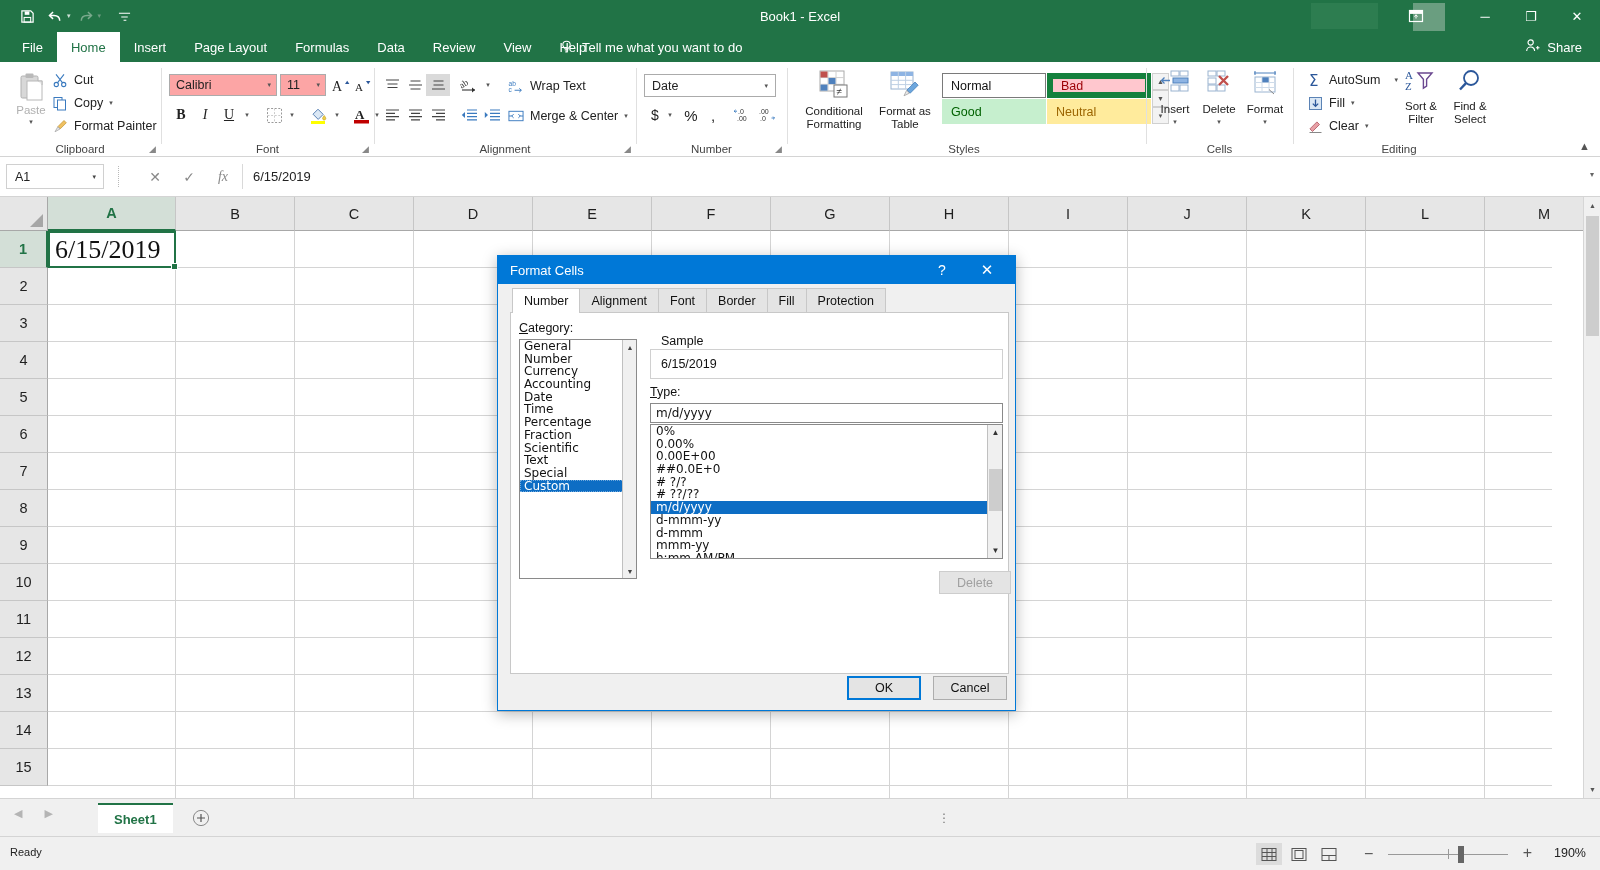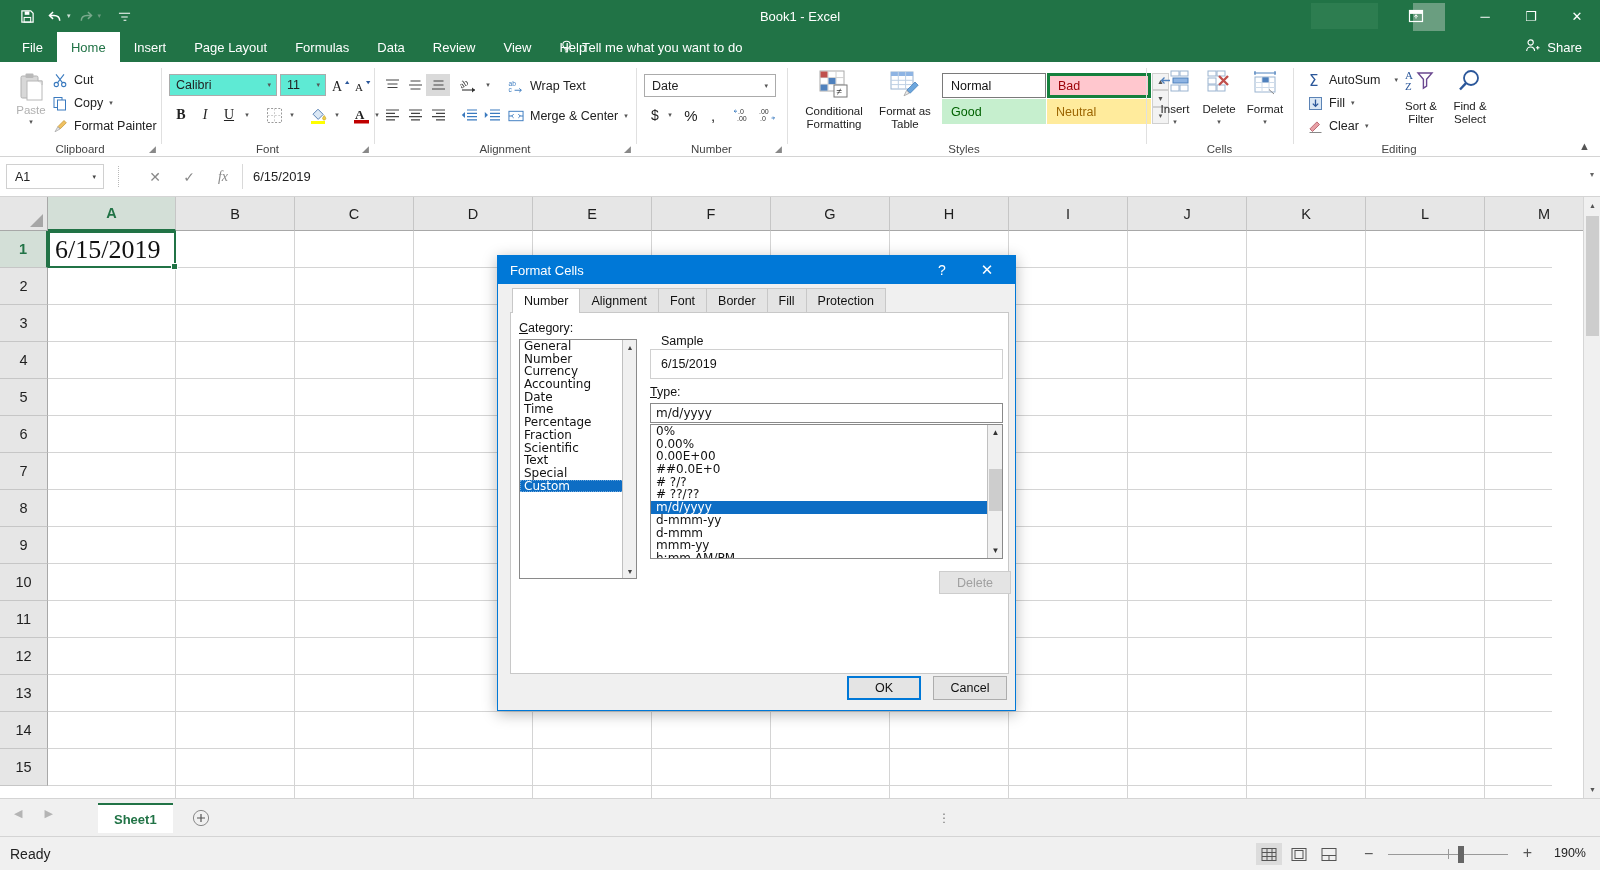--- a/index.html
+++ b/index.html
@@ -81,21 +81,21 @@
   .clip-icon { width: 30px; height: 32px; position: relative; }
   .mini-item {
     position: absolute; display: flex; align-items: center; gap: 6px;
     font-size: 12.5px; color: #222222; white-space: nowrap;
   }
   .mini-ic { width: 16px; height: 16px; display: inline-flex; align-items: center; justify-content: center; }
   .caret { font-size: 7px; color: #555; }
 
   
   .fontbox {
-    position: absolute; background: #5eead4; border: 1px solid #ababab;
+    position: absolute; background: #fca5a5; border: 1px solid #ababab;
     display: flex; align-items: center; font-size: 12.5px; color: #222; padding-left: 6px;
   }
   .fontbox .cb-caret { position: absolute; right: 5px; font-size: 7px; color: #555; }
   .ic-btn {
     position: absolute; display: flex; align-items: center; justify-content: center;
     font-size: 14px; color: #222;
   }
 
   
   .numfmt {
@@ -190,21 +190,21 @@
     position: absolute; left: 98px; top: 4px; height: 30px; padding: 0 16px; background: #ffffff;
     border-top: 2px solid #217346; display: flex; align-items: center; font-size: 13px;
     font-weight: bold; color: #217346;
   }
   .add-sheet { position: absolute; left: 192px; top: 10px; width: 18px; height: 18px; }
   .tab-dots { position: absolute; left: 938px; top: 12px; color: #777; font-size: 12px; letter-spacing: 0; }
 
   
   .statusbar { position: absolute; top: 836px; left: 0; width: 1600px; height: 34px; background: #f0f0f0;
     border-top: 1px solid #d4d4d4; }
-  .ready { position: absolute; left: 10px; top: 9px; font-size: 14px; color: #222; }
+  .ready { position: absolute; left: 10px; top: 9px; font-size: 11px; color: #222; }
   .viewbtns { position: absolute; right: 258px; top: 6px; display: flex; gap: 4px; }
   .vbtn { width: 26px; height: 22px; display: flex; align-items: center; justify-content: center;
     font-size: 14px; color: #444; }
   .vbtn.act { background: #dcdcdc; }
   .zoomctl { position: absolute; right: 68px; top: 6px; width: 168px; height: 22px; }
   .z-minus { position: absolute; left: 0; top: 2px; font-size: 16px; color: #555; }
   .z-track { position: absolute; left: 24px; top: 11px; width: 120px; height: 1px; background: #999; }
   .z-mid { position: absolute; left: 84px; top: 6px; width: 1px; height: 10px; background: #999; }
   .z-thumb { position: absolute; left: 94px; top: 3px; width: 6px; height: 17px; background: #666; }
   .z-plus { position: absolute; right: 0; top: 1px; font-size: 16px; color: #555; }
@@ -617,21 +617,21 @@
               <rect x="2" y="2" width="22" height="4" fill="#8eb4e3"></rect>
               <path d="M9.3 2v17M16.6 2v17M2 10.3h22M2 14.6h22" stroke="#bed0e4"></path>
               <path d="M18 20l8-8 3.2 3.2-8 8z" fill="#6ca6dd" stroke="#3d78b5" stroke-width=".7"></path>
               <path d="M17.6 20.4L15 25.8l5.4-2.6z" fill="#e8e8e8" stroke="#999" stroke-width=".7"></path>
             </svg>
         </span>
         <span style="margin-top:2px">Format as</span>
         <span>Table</span>
       </div>
       <div class="style-cell" style="left:154px; top:11px; width:104px; height:25px; background:#ffffff; color:#111111; border:1px solid #7a7a7a;">Normal</div>
-      <div class="style-cell" style="left:259px; top:11px; width:104px; height:25px; background:#ffc7ce; color:#9c0006; border:3px solid #15803d;">Bad</div>
+      <div class="style-cell" style="left:259px; top:11px; width:104px; height:25px; background:#ffc7ce; color:#9c0006; border:6px solid #15803d;">Bad</div>
       <div class="style-cell" style="left:154px; top:37px; width:104px; height:25px; background:#c6efce; color:#006100; border:1px solid #c6efce;">Good</div>
       <div class="style-cell" style="left:259px; top:37px; width:104px; height:25px; background:#ffeb9c; color:#9c6500; border:1px solid #ffeb9c;">Neutral</div>
       <div class="gal-scroll" style="left:364px; top:11px; height:17px;">▲</div>
       <div class="gal-scroll" style="left:364px; top:28px; height:17px;">▼</div>
       <div class="gal-scroll" style="left:364px; top:45px; height:17px;">▾</div>
       <div class="grp-label">Styles</div>
     </div>
     <div class="grp-sep" style="left:1146px;"></div>
 
     <div class="grp" style="left:1147px; width:145px;">

